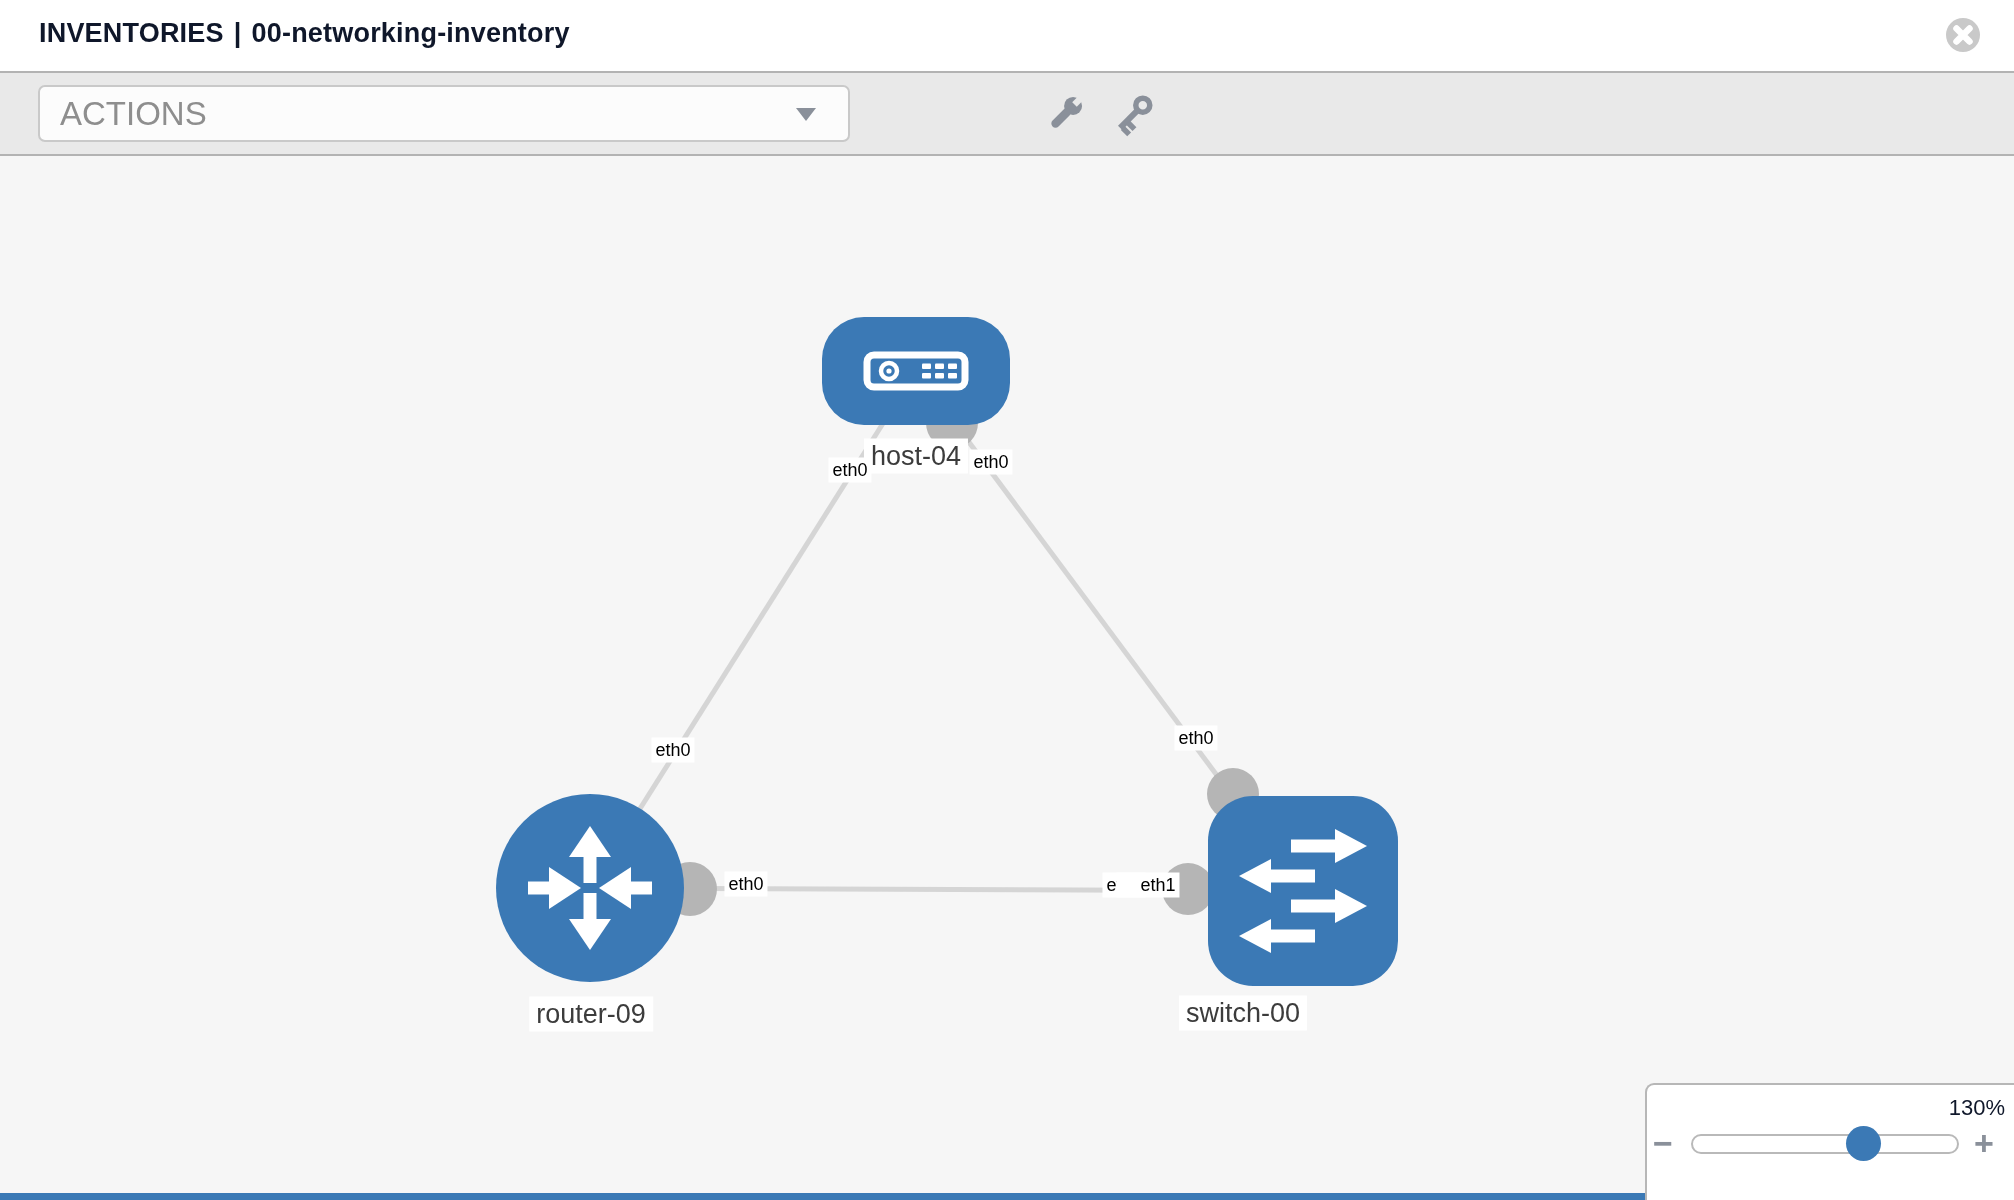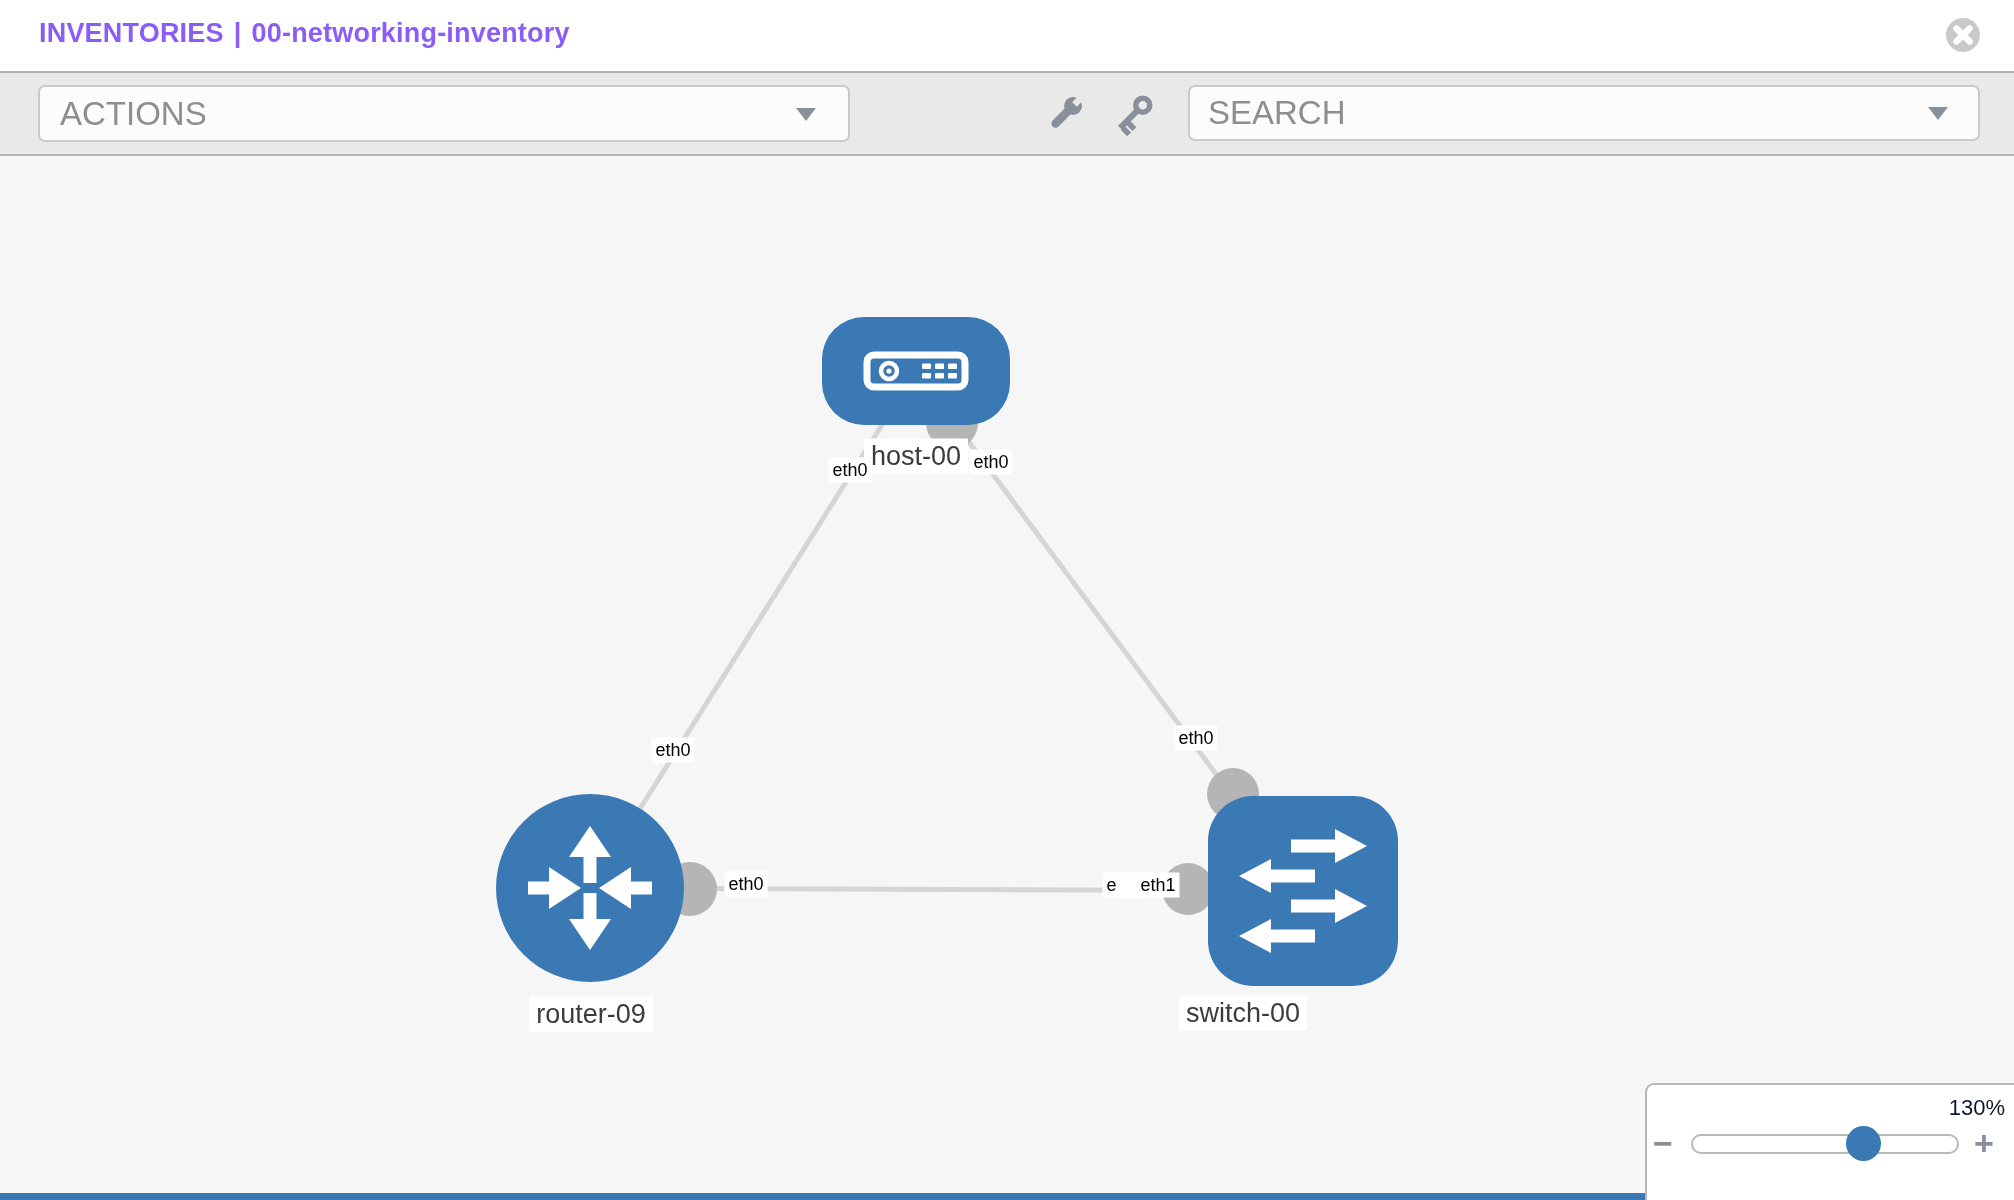--- a/index.html
+++ b/index.html
@@ -4,21 +4,21 @@
 <style>
   html,body{margin:0;padding:0;}
   body{
     width:2014px;height:1200px;position:relative;overflow:hidden;
     background:#ffffff;
     font-family:"Liberation Sans","DejaVu Sans",sans-serif;
     -webkit-font-smoothing:antialiased;
   }
   
   .header{position:absolute;left:0;top:0;width:2014px;height:71px;background:#ffffff;}
-  .page-title{position:absolute;left:39px;top:18px;font-size:27px;font-weight:bold;color:#8b5cf6;letter-spacing:.2px;}
+  .page-title{position:absolute;left:39px;top:18px;font-size:27px;font-weight:bold;color:#0f172a;letter-spacing:.2px;}
   .page-title .sep{margin:0 10px;}
   .close-btn{position:absolute;left:1945px;top:17px;width:36px;height:36px;cursor:pointer;}
   
   .toolbar{position:absolute;left:0;top:71px;width:2014px;height:85px;background:#e9e9e9;
     border-top:2px solid #b3b3b3;border-bottom:2px solid #b3b3b3;box-sizing:border-box;}
   .select-box{position:absolute;background:#fcfcfc;border:2px solid #c9c9c9;border-radius:7px;box-sizing:border-box;
     color:#8e8e8e;font-size:33px;display:flex;align-items:center;cursor:pointer;}
   .select-actions{left:38px;top:12px;width:812px;height:57px;padding-left:20px;}
   .select-search{left:1188px;top:12px;width:792px;height:56px;padding-left:18px;}
   .caret{position:absolute;width:0;height:0;border-left:10px solid transparent;border-right:10px solid transparent;
@@ -82,24 +82,20 @@
     <svg width="52" height="52" viewBox="-26 -26 52 52">
       <g transform="rotate(45)">
         <circle cx="0" cy="-11" r="7" fill="none" stroke="#8a909a" stroke-width="5.5"></circle>
         <rect x="-3" y="-5" width="6" height="26" fill="#8a909a"></rect>
         <rect x="2" y="9" width="9" height="5.5" fill="#8a909a"></rect>
         <rect x="2" y="16.5" width="9" height="5.5" fill="#8a909a"></rect>
       </g>
     </svg>
   </div>
 
-  <div class="select-box select-search">
-    <span>SEARCH</span>
-    <span class="caret"></span>
-  </div>
 </div>
 
 <div class="canvas">
   <svg width="2014" height="1044" viewBox="0 0 2014 1044">
 
     <g stroke="#d5d5d5" stroke-width="5">
       <line x1="916" y1="215" x2="590" y2="732"></line>
       <line x1="916" y1="215" x2="1303" y2="735"></line>
       <line x1="590" y1="732" x2="1303" y2="735"></line>
     </g>
@@ -154,21 +150,21 @@
         <g transform="translate(-10,0)">
           <line x1="22" y1="-15" x2="-26" y2="-15"></line>
           <polygon points="-22,-32 -22,2 -54,-15" stroke="none"></polygon>
           <line x1="22" y1="45" x2="-26" y2="45"></line>
           <polygon points="-22,28 -22,62 -54,45" stroke="none"></polygon>
         </g>
       </g>
     </g>
   </svg>
 
-  <div class="nodelabel" style="left:916px;top:300px;">host-00</div>
+  <div class="nodelabel" style="left:916px;top:300px;">host-04</div>
   <div class="nodelabel" style="left:591px;top:858px;">router-09</div>
   <div class="nodelabel" style="left:1243px;top:857px;">switch-00</div>
 
   <div class="iface" style="left:850px;top:314px;">eth0</div>
   <div class="iface" style="left:991px;top:306px;">eth0</div>
   <div class="iface" style="left:673px;top:594px;">eth0</div>
   <div class="iface" style="left:1196px;top:582px;">eth0</div>
   <div class="iface" style="left:746px;top:728px;">eth0</div>
   <div class="iface" style="left:1124px;top:729px;">eth0</div>
   <div class="iface" style="left:1148px;top:729px;padding-left:24px;">eth1</div>

